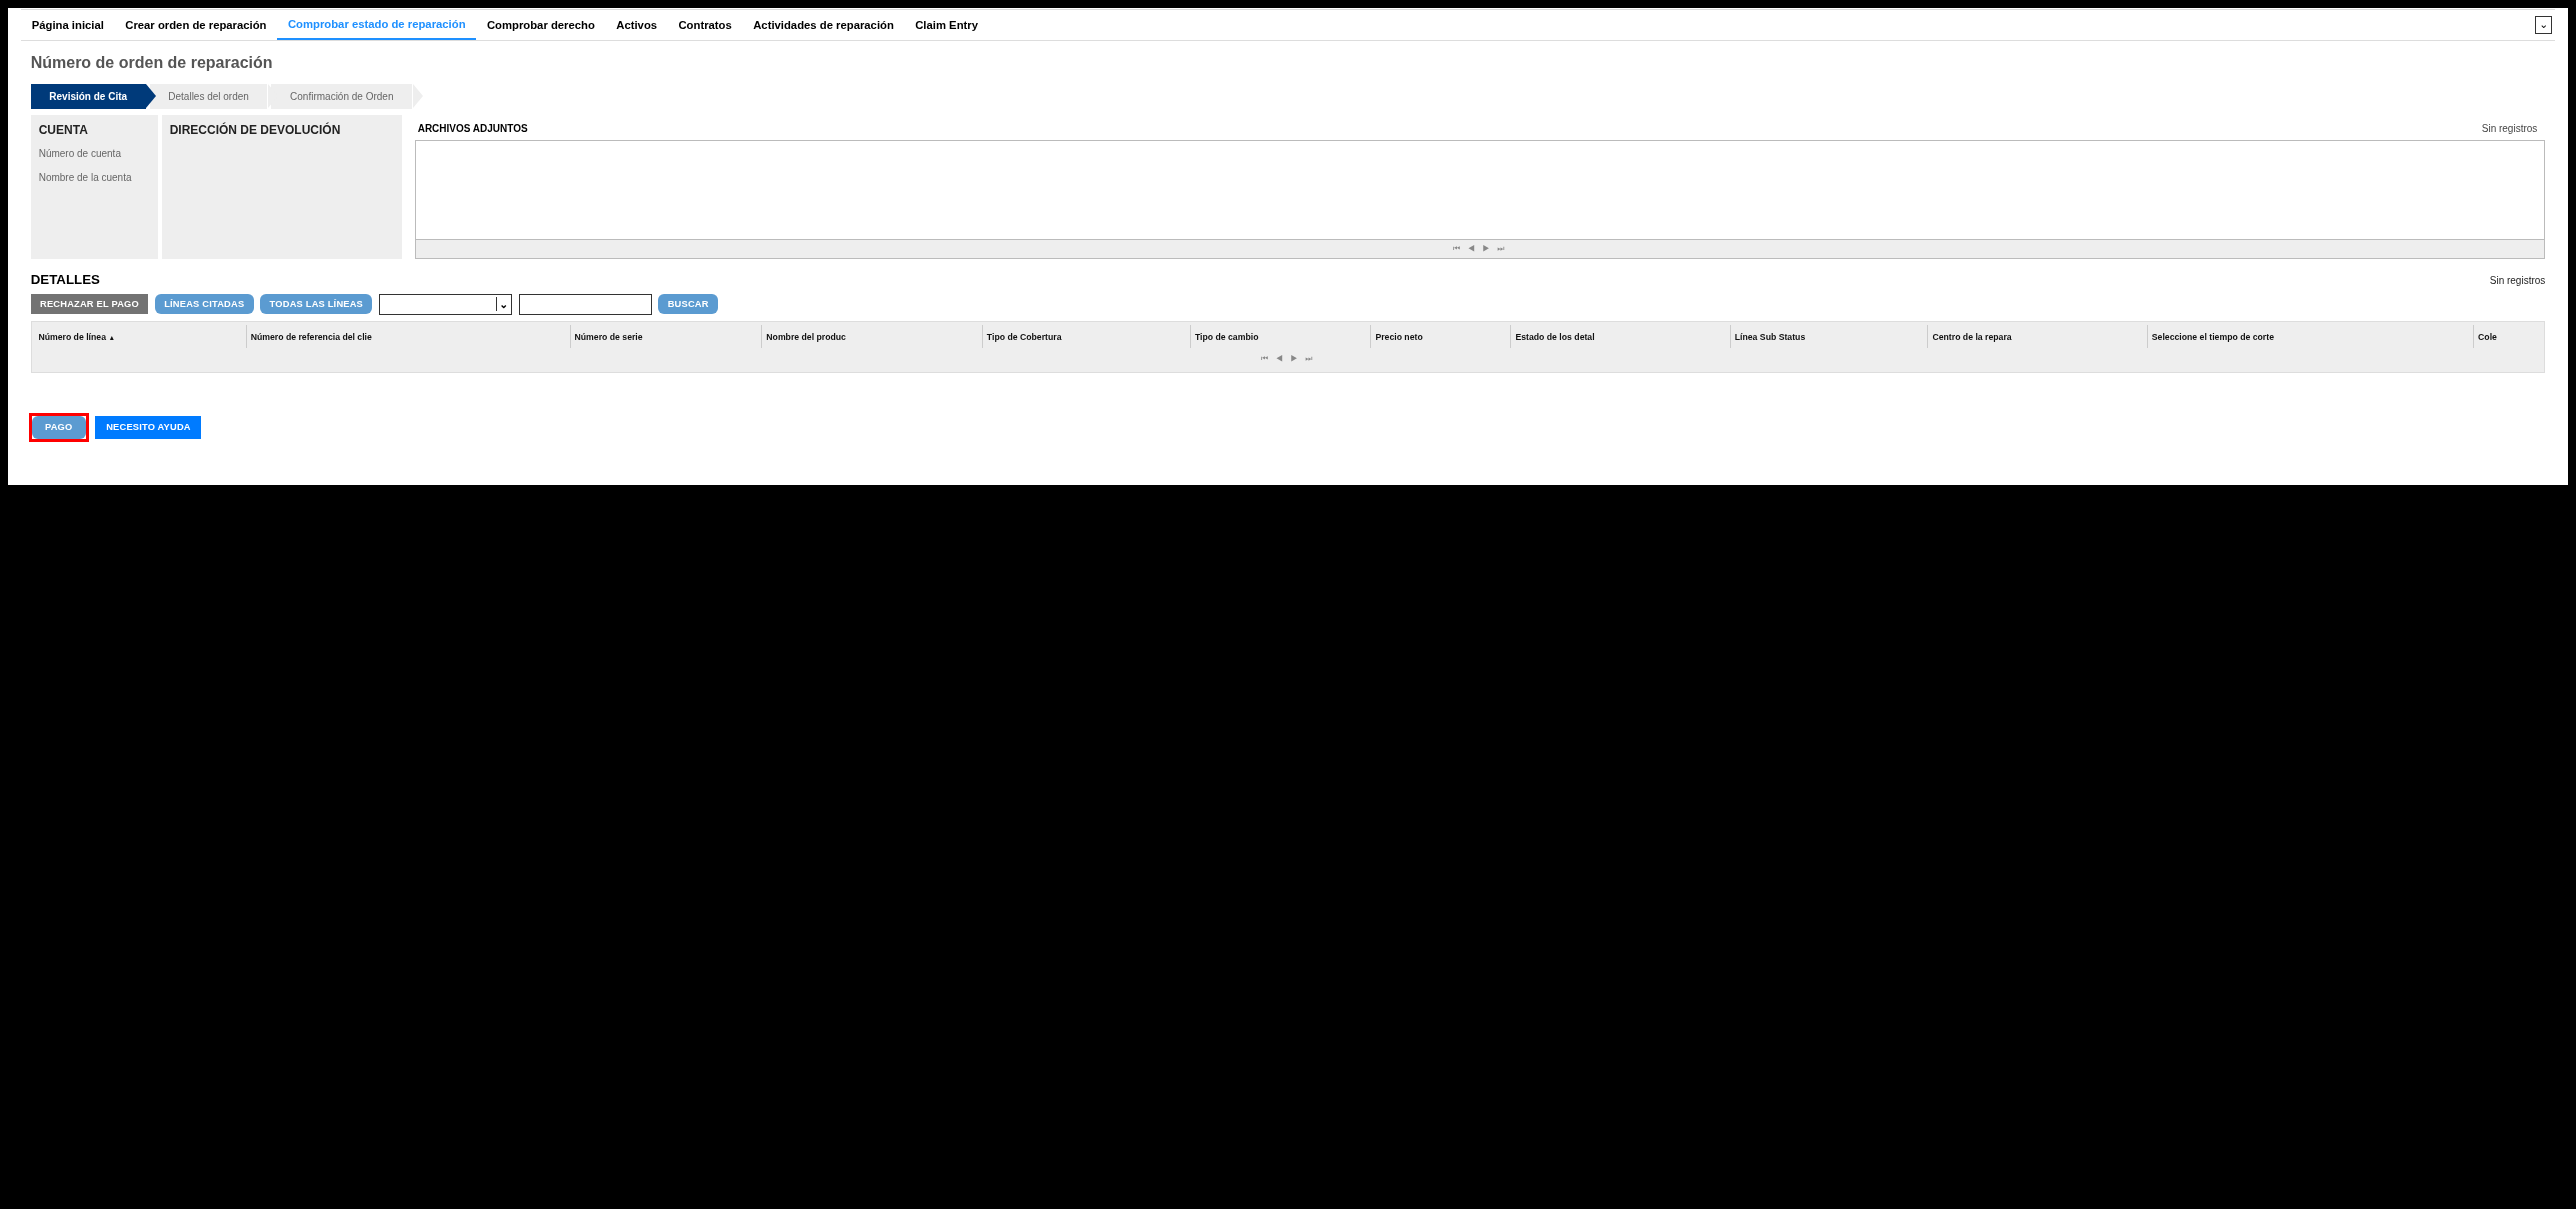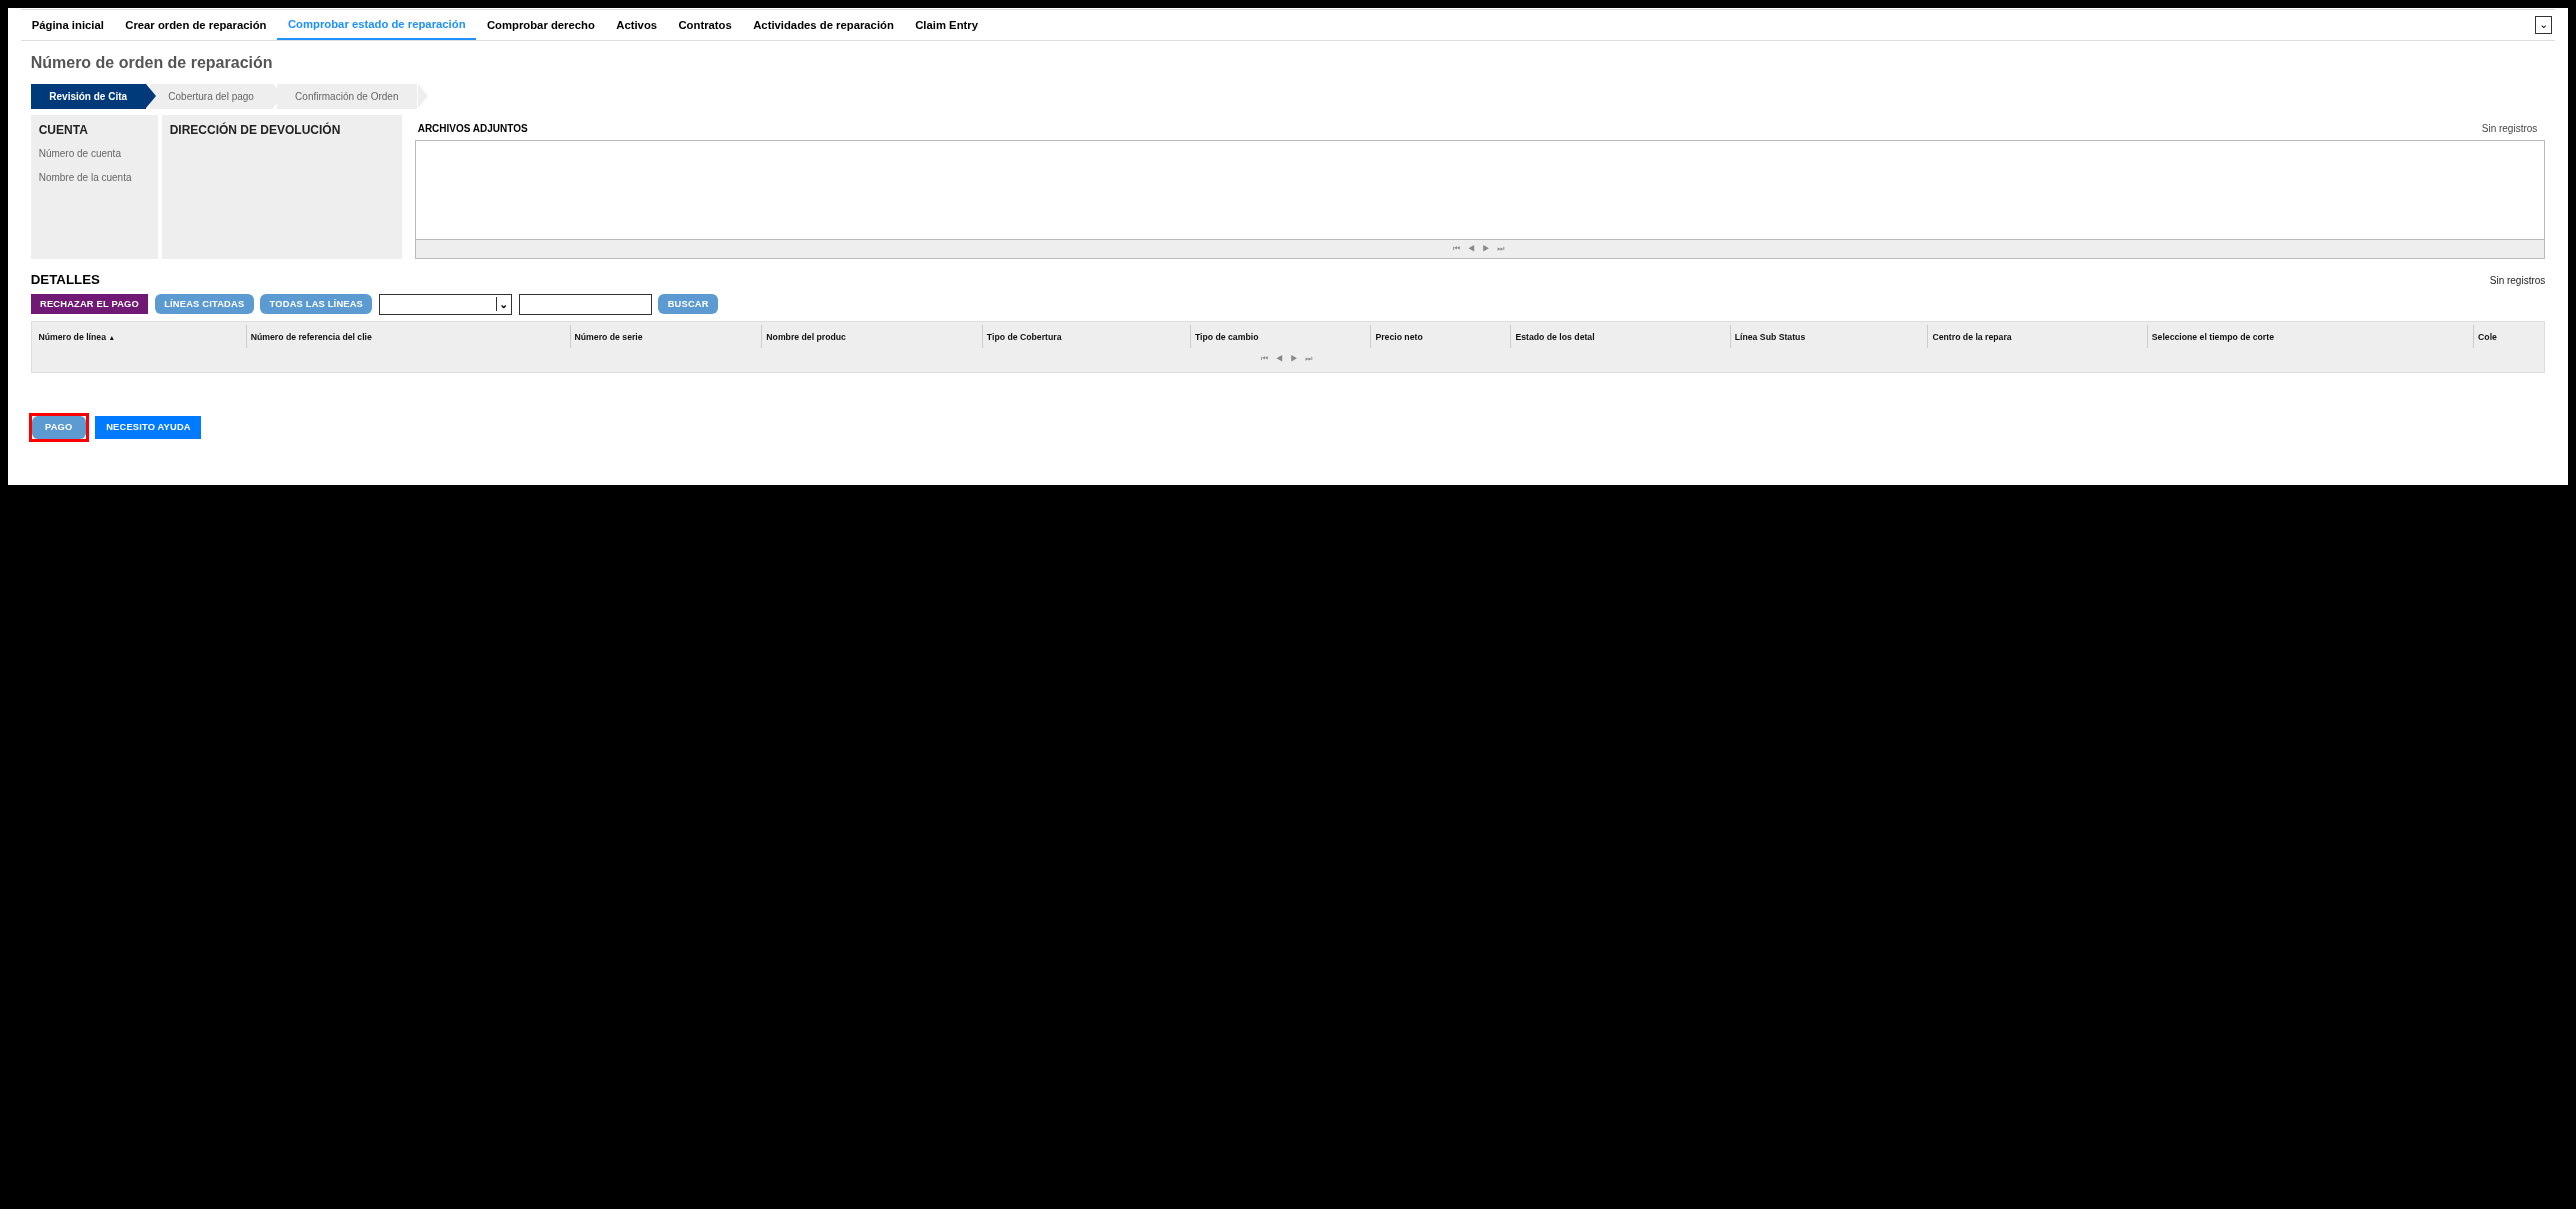--- a/index.html
+++ b/index.html
@@ -167,21 +167,21 @@
   }
   .btn {
     padding: 5.3px 9.3px;
     border: none;
     color: #fff;
     font-size: 9.3px;
     font-weight: bold;
     cursor: pointer;
     letter-spacing: 0.2px;
   }
-  .btn-disabled { background: #701a75; }
+  .btn-disabled { background: #737373; }
   .btn-lt { background: #5b9bd1; border-radius: 6px; }
   .btn-primary { background: #007bff; }
   .select-box {
     width: 133px;
     height: 21px;
     border: 0.7px solid #333;
     background: #fff;
     display: flex;
     align-items: center;
     justify-content: flex-end;
@@ -256,21 +256,21 @@
     <div class="nav-item">Claim Entry</div>
     <div class="nav-dropdown">
       <span>⌄</span>
     </div>
   </div>
 
   <div class="page-title">Número de orden de reparación</div>
 
   <div class="steps">
     <div class="step active">Revisión de Cita</div>
-    <div class="step">Cobertura del pago</div>
+    <div class="step">Detalles del orden</div>
     <div class="step">Confirmación de Orden</div>
   </div>
 
   <div class="info-grid">
 
     <div class="panel cuenta">
       <div class="panel-header">CUENTA</div>
       <div class="panel-body">
         <div class="row">Número de cuenta</div>
         <div class="row">Nombre de la cuenta</div>

